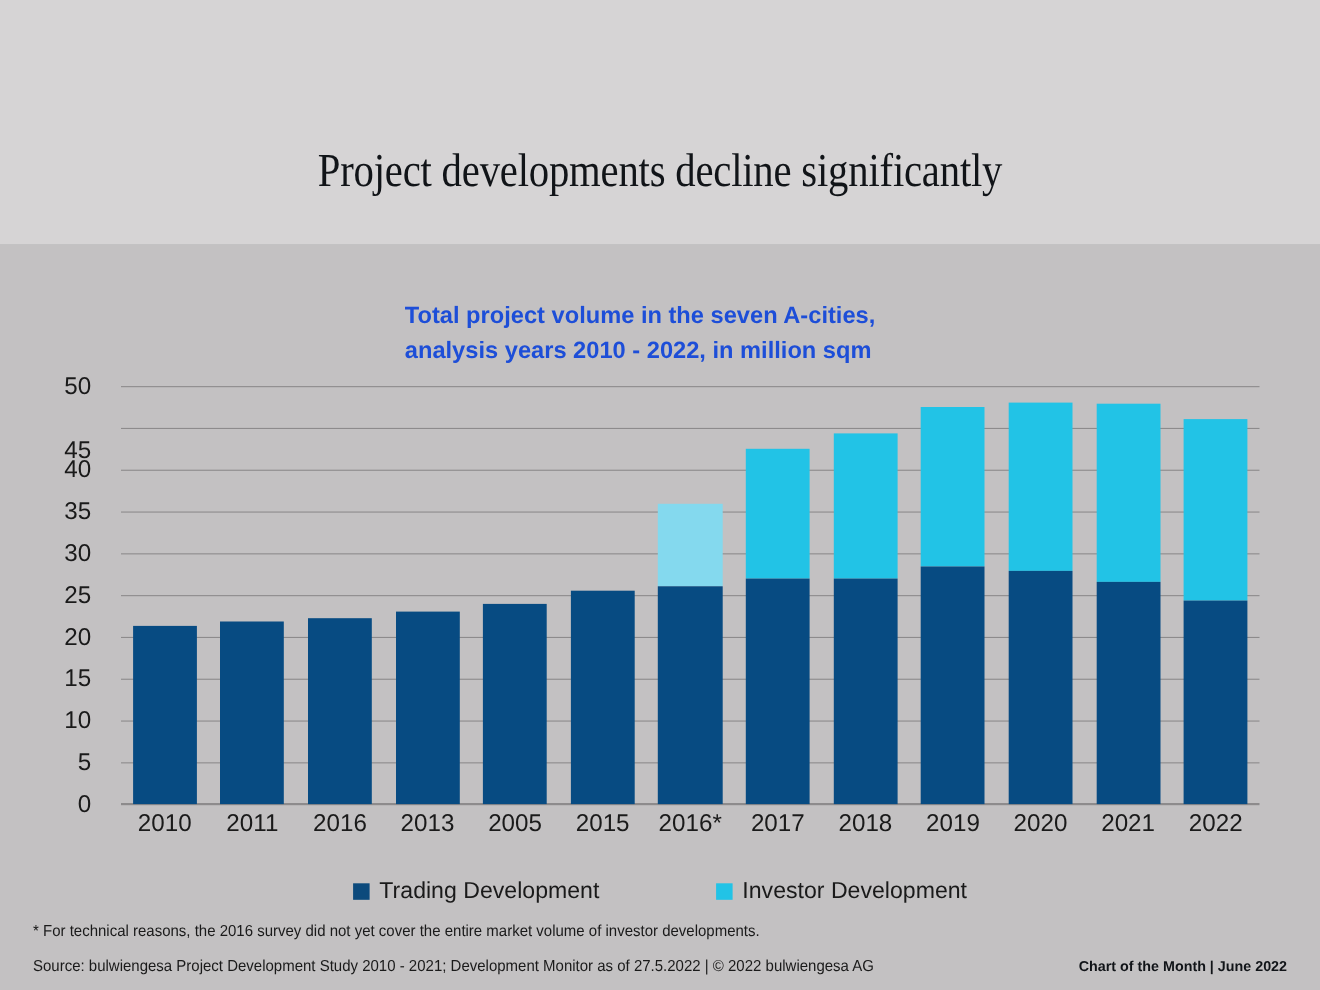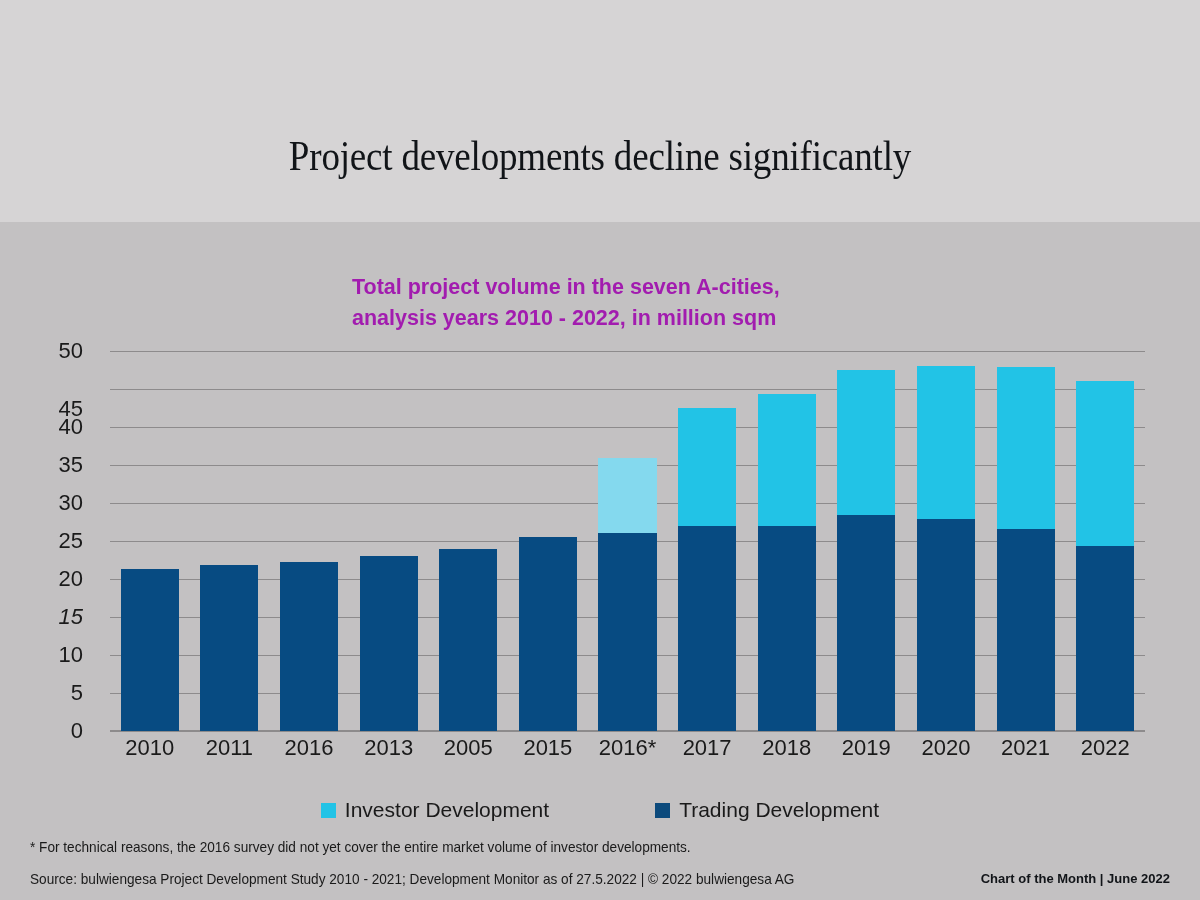--- a/index.html
+++ b/index.html
@@ -25,22 +25,22 @@
     position:absolute; left:0; top:131px; width:1200px;
     text-align:center;
     font-family:"Liberation Serif", serif;
     font-size:43px; font-weight:400; color:#111418;
     letter-spacing:-0.2px;
     transform:scaleX(0.86);
     white-space:nowrap;
   }
 
   #subtitle {
-    position:absolute; left:352px; top:272px;
-    font-size:21.5px; font-weight:bold; color:#a21caf;
+    position:absolute; left:368px; top:272px;
+    font-size:21.5px; font-weight:bold; color:#1d4ed8;
     line-height:31px; white-space:nowrap;
   }
   #subtitle .l2 { display:block; }
 
   
   #plot {
     position:absolute;
     left:110px; top:351px;
     width:1035px; height:380px;
   }
@@ -122,21 +122,21 @@
   </div>
 
   <div id="plot">
       <div class="axis-zero" style="top: 379px;"></div>
       <div class="ytick" style="top: 380px;">0</div>
       <div class="gridline" style="top: 342px;"></div>
       <div class="ytick" style="top: 342px;">5</div>
       <div class="gridline" style="top: 304px;"></div>
       <div class="ytick" style="top: 304px;">10</div>
       <div class="gridline" style="top: 266px;"></div>
-      <div class="ytick" style="top: 266px; font-style: italic;">15</div>
+      <div class="ytick" style="top: 266px;">15</div>
       <div class="gridline" style="top: 228px;"></div>
       <div class="ytick" style="top: 228px;">20</div>
       <div class="gridline" style="top: 190px;"></div>
       <div class="ytick" style="top: 190px;">25</div>
       <div class="gridline" style="top: 152px;"></div>
       <div class="ytick" style="top: 152px;">30</div>
       <div class="gridline" style="top: 114px;"></div>
       <div class="ytick" style="top: 114px;">35</div>
       <div class="gridline" style="top: 76px;"></div>
       <div class="ytick" style="top: 76px;">40</div>
@@ -200,26 +200,26 @@
       <div class="xlabel" style="left: 875.769px; width: 79.6154px;">2021</div>
       <div class="bar-col" style="left: 966.133px; width: 58.1192px; height: 350.36px;">
         <div class="seg seg-top" style="height: 165.68px;"></div>
         <div class="seg seg-base" style="height: 184.68px;"></div>
       </div>
       <div class="xlabel" style="left: 955.385px; width: 79.6154px;">2022</div>
     </div>
 
   <div id="legend">
       <div class="legend-item">
+        <span class="legend-swatch sw-trading" style="background: rgb(12, 74, 124);"></span>
+        <span>Trading Development</span>
+      </div>
+      <div class="legend-item">
         <span class="legend-swatch sw-investor" style="background: rgb(34, 195, 230);"></span>
         <span>Investor Development</span>
-      </div>
-      <div class="legend-item">
-        <span class="legend-swatch sw-trading" style="background: rgb(12, 74, 124);"></span>
-        <span>Trading Development</span>
       </div>
     </div>
 
   <div id="footnote">* For technical reasons, the 2016 survey did not yet cover the entire market volume of investor developments.</div>
   <div id="source">Source: bulwiengesa Project Development Study 2010 - 2021; Development Monitor as of 27.5.2022 | © 2022 bulwiengesa AG</div>
   <div id="brand">Chart of the Month | June 2022</div>
 
 </div>
 
 </body></html>

